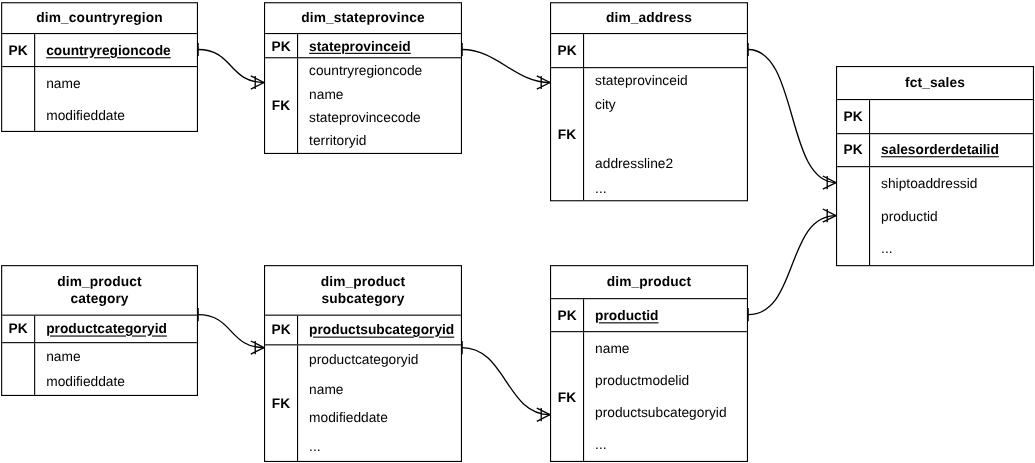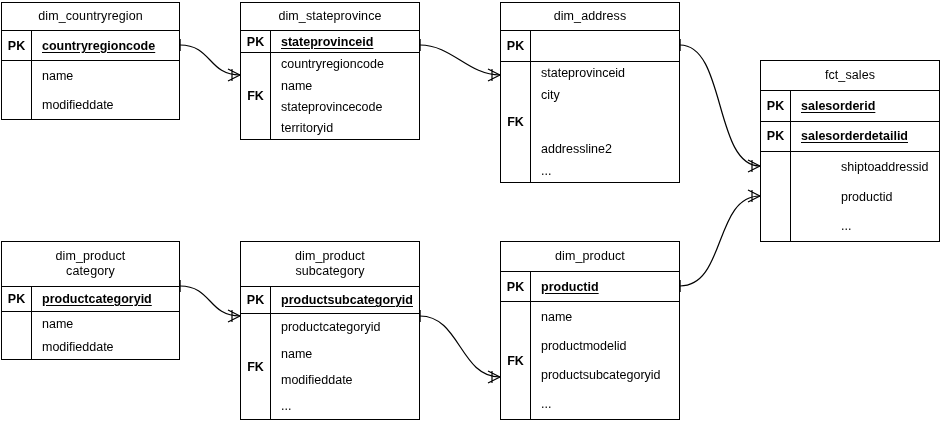--- a/index.html
+++ b/index.html
@@ -20,21 +20,21 @@
     border:1.4px solid #000000;
     background:#ffffff;
     display:flex;
     flex-direction:column;
   }
   .ent-title{
     box-sizing:border-box;
     width:100%;
     border-bottom:1.4px solid #000000;
     font-size:12.5px;
-    font-weight:normal;
+    font-weight:bold;
     color:#000;
     display:flex;
     align-items:center;
     justify-content:center;
     text-align:center;
     line-height:15px;
     letter-spacing:0.1px;
     white-space:pre-line;
     flex:0 0 auto;
   }
@@ -130,31 +130,28 @@
             <div class="field" style="flex: 1 1 0px;">...</div>
           </div>
         </div>
       </div>
     </div>
     <div class="entity" style="left: 760px; top: 60px; width: 180px; height: 182px;">
       <div class="ent-title" style="height: 30px;">fct_sales</div>
       <div class="rowgroup">
         <div class="grp" style="flex: 1 1 0px;">
           <div class="keycol vcenter" style="flex-basis: 30px;">PK</div>
-          <div class="fieldcol">
-            <div class="field pk" style="flex: 1 1 0px;">salesorderid</div>
-          </div>
         </div>
         <div class="grp" style="flex: 1 1 0px;">
           <div class="keycol vcenter" style="flex-basis: 30px;">PK</div>
           <div class="fieldcol">
             <div class="field pk" style="flex: 1 1 0px;">salesorderdetailid</div>
           </div>
         </div>
-        <div class="grp" style="flex: 3 1 0px; gap: 40px;">
+        <div class="grp" style="flex: 3 1 0px;">
           <div class="keycol vcenter" style="flex-basis: 30px;"></div>
           <div class="fieldcol">
             <div class="field" style="flex: 1 1 0px;">shiptoaddressid</div>
             <div class="field" style="flex: 1 1 0px;">productid</div>
             <div class="field" style="flex: 1 1 0px;">...</div>
           </div>
         </div>
       </div>
     </div>
     <div class="entity" style="left: 1px; top: 241px; width: 179px; height: 119px;">

